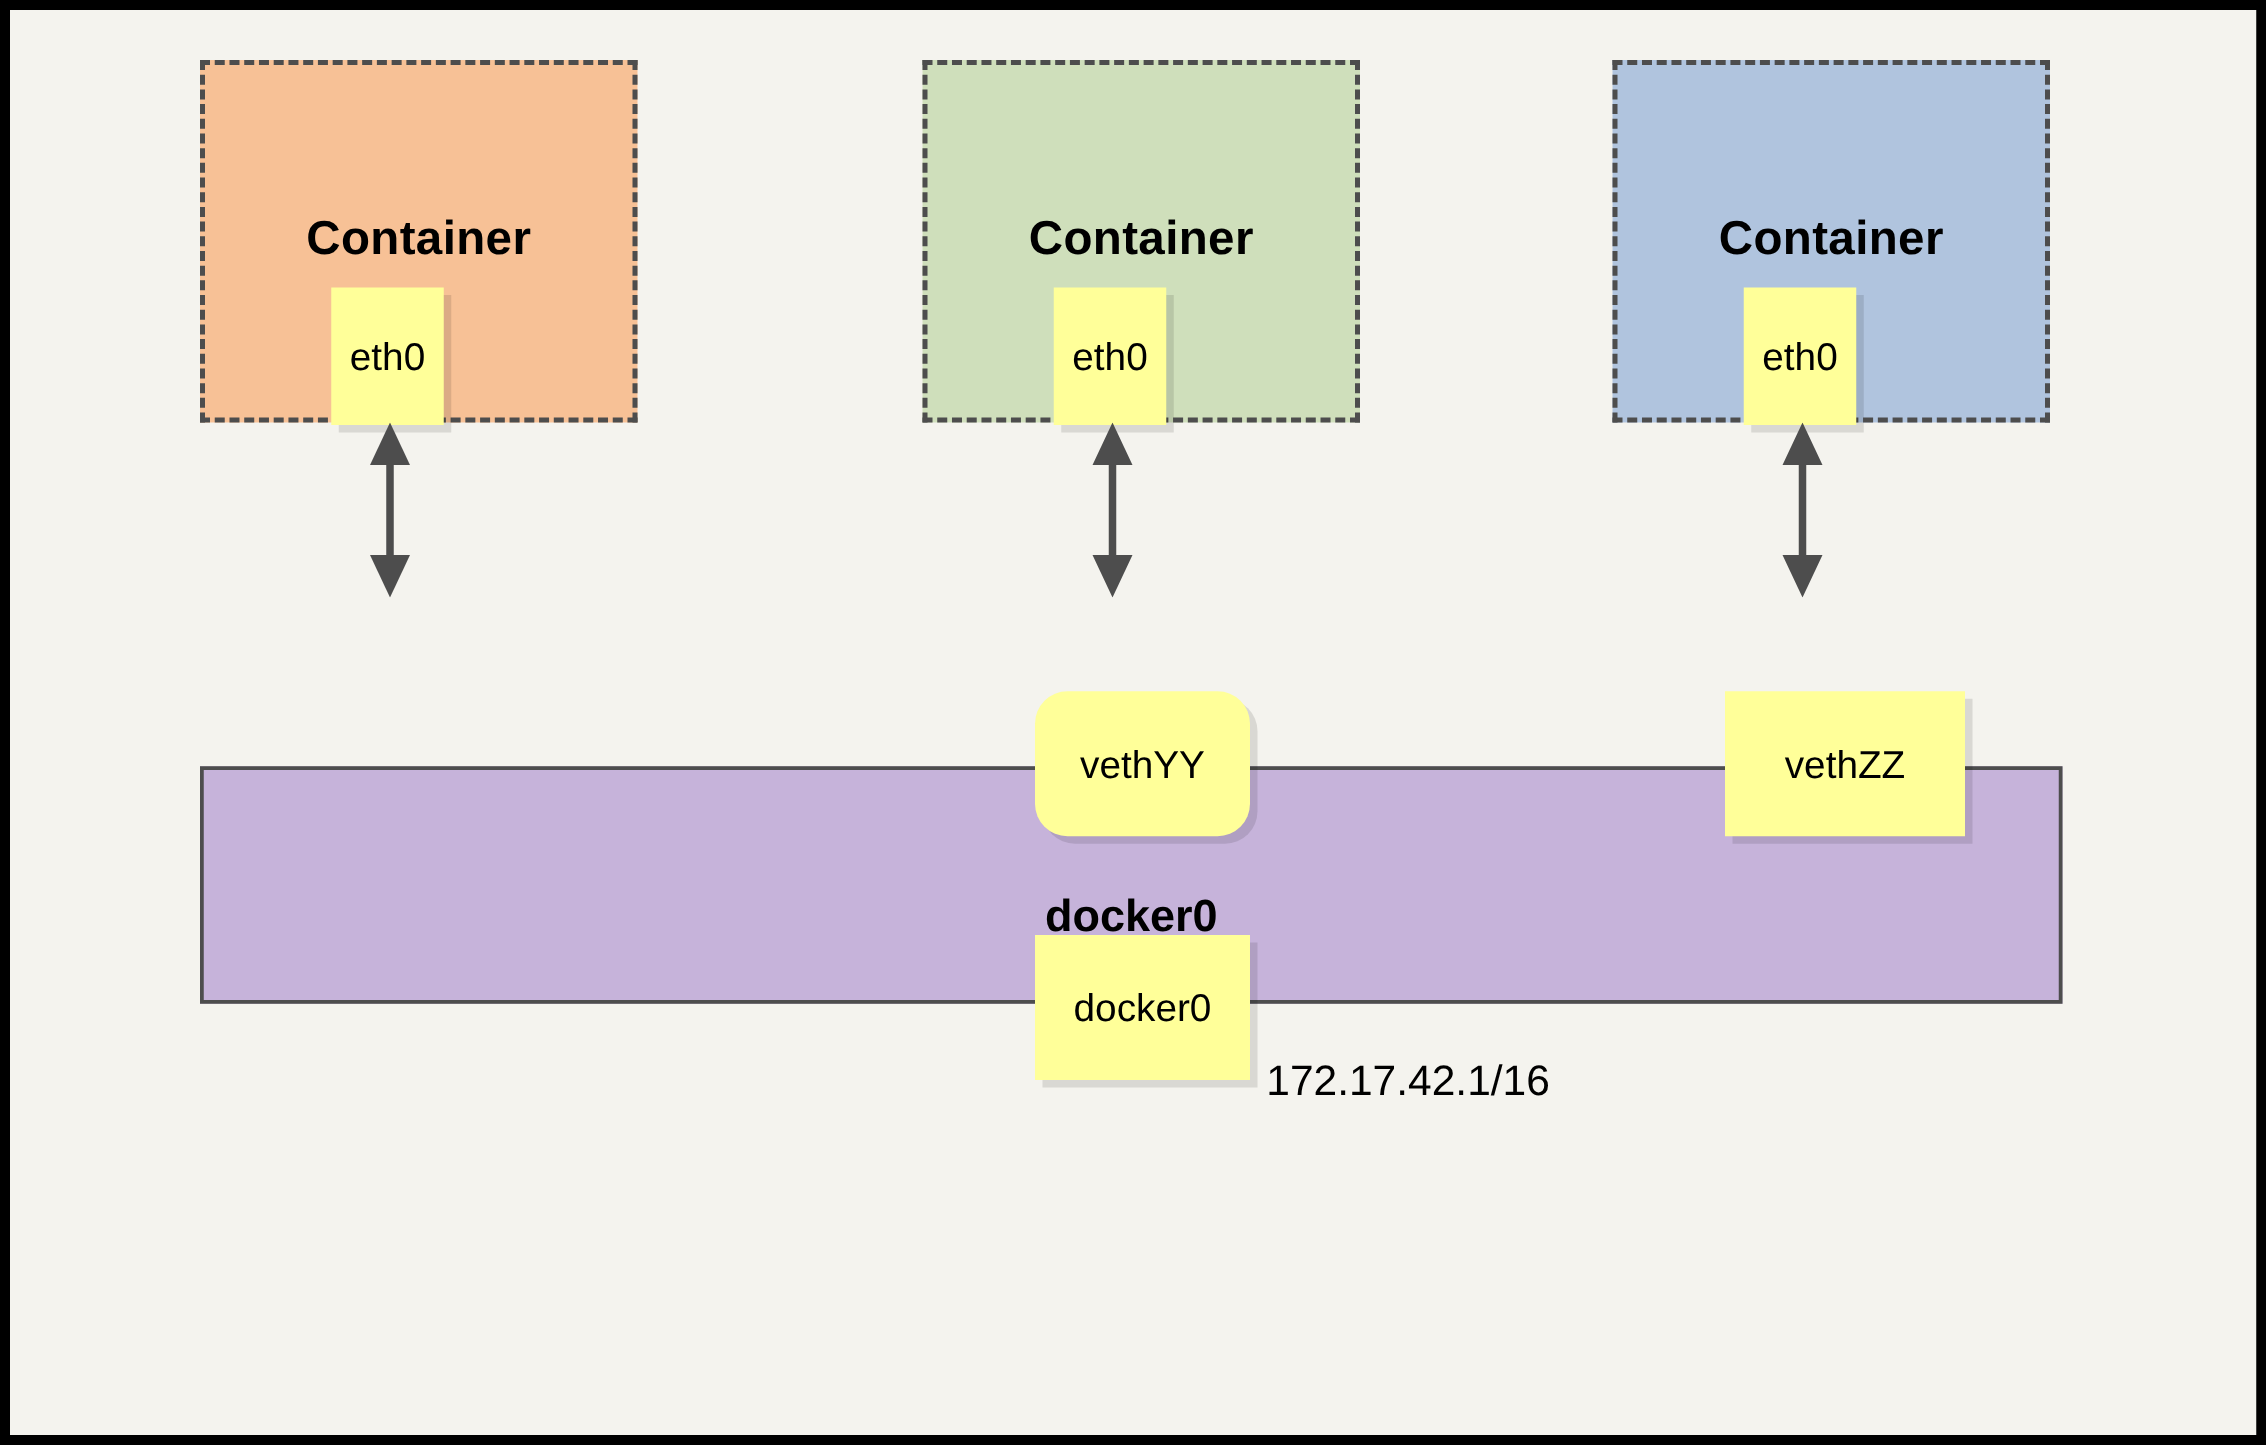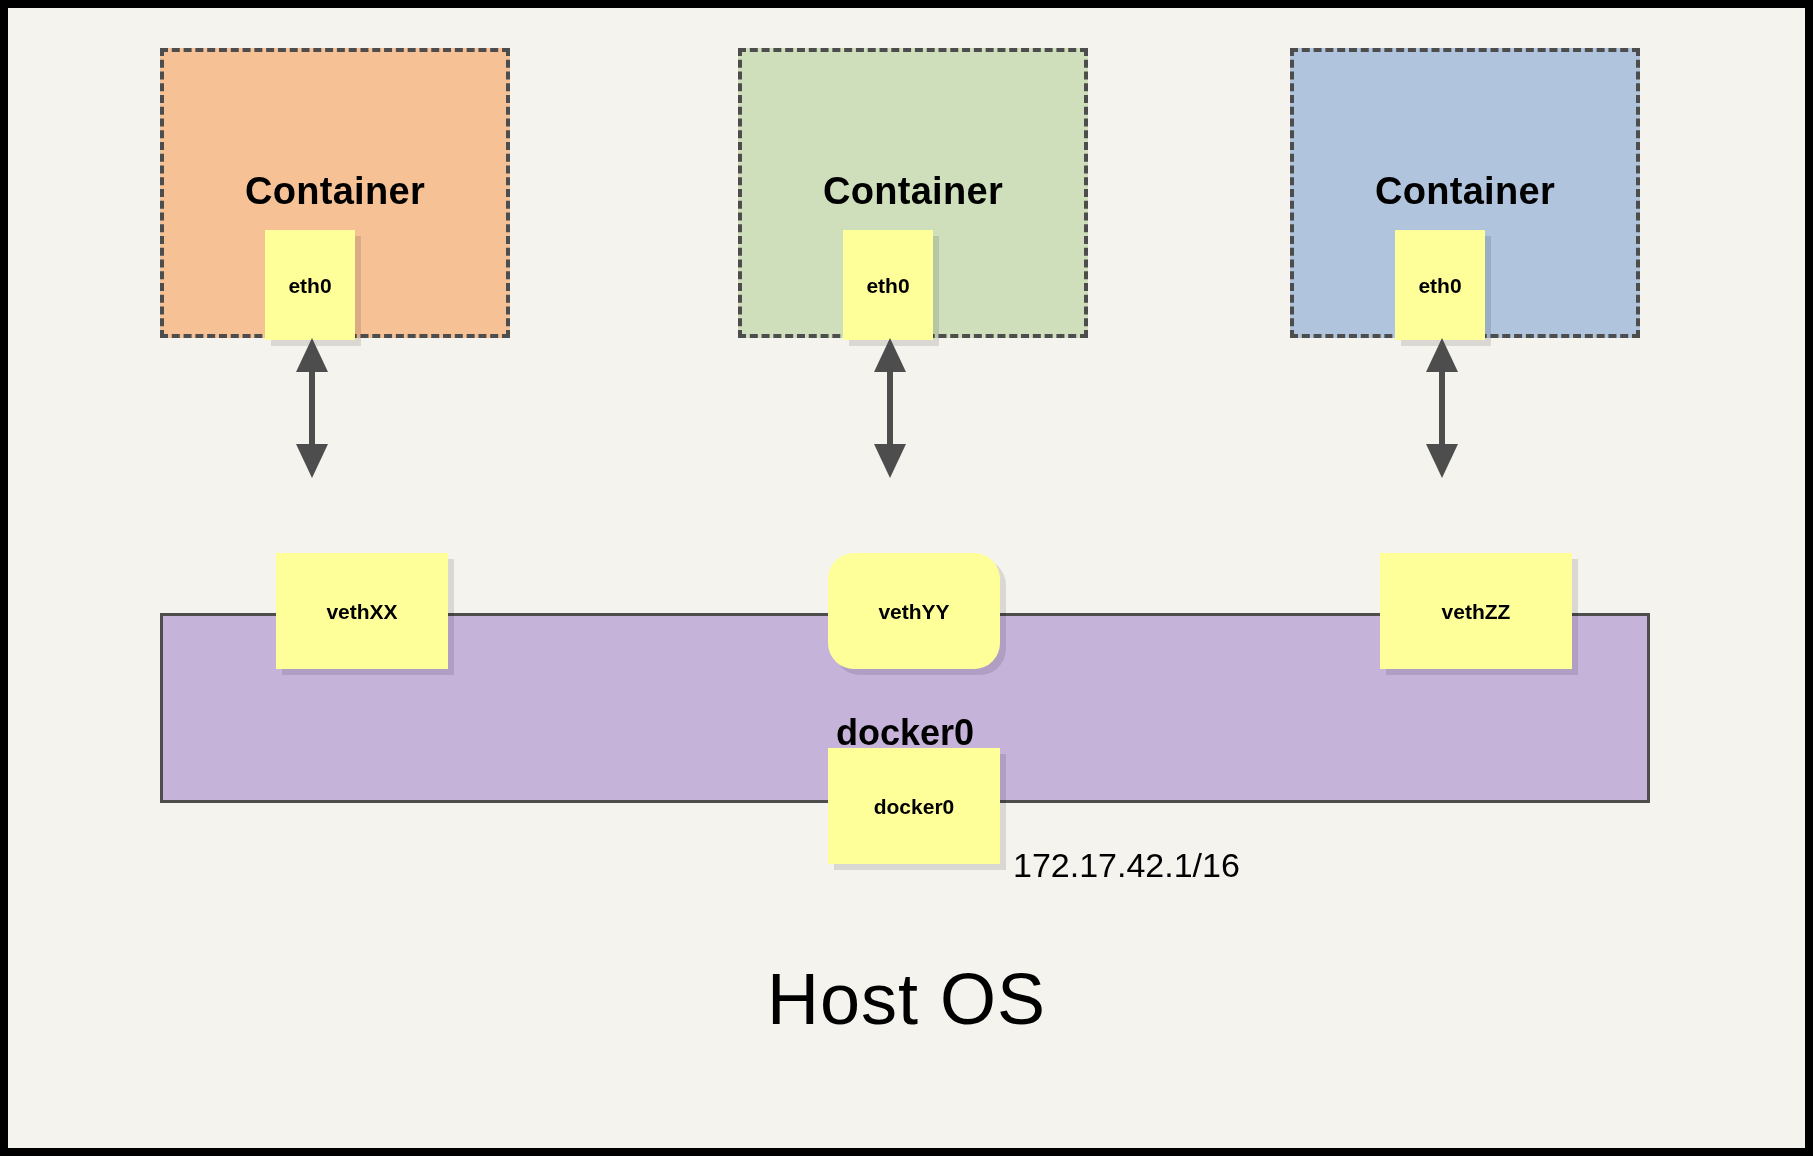--- a/index.html
+++ b/index.html
@@ -46,24 +46,23 @@
   .ynode {
     position: absolute;
     background: #ffff99;
     box-shadow: 6px 6px 0 0 rgba(0,0,0,0.11);
     display: flex;
     align-items: center;
     justify-content: center;
     box-sizing: border-box;
   }
   .ynode span {
-    font-size: 21px;
+    font-size: 31px;
     color: #000000;
     line-height: 1;
-    font-weight: bold;
   }
 
   
   #bridge {
     position: absolute;
     background: #c6b3da;
     border: 3px solid #4d4d4d;
     box-sizing: border-box;
   }
   #bridge-label {
@@ -140,32 +139,28 @@
     <svg class="arrow" style="left:1412px; top:330px; width:44px; height:140px;" viewBox="0 0 44 140">
       <line x1="22" y1="14" x2="22" y2="126" stroke="#4d4d4d" stroke-width="6"></line>
       <polygon points="22,0 6,34 38,34" fill="#4d4d4d"></polygon>
       <polygon points="22,140 6,106 38,106" fill="#4d4d4d"></polygon>
     </svg>
 
     <div id="bridge" style="left:152px; top:605px; width:1490px; height:190px;">
       <div id="bridge-label" style="top:96px;">docker0</div>
     </div>
 
-    <div class="ynode" style="left:268px; top:545px; width:172px; height:116px;">
-      <span>vethXX</span>
-    </div>
     <div class="ynode" style="left:820px; top:545px; width:172px; height:116px;border-radius:26px;">
       <span>vethYY</span>
     </div>
     <div class="ynode" style="left:1372px; top:545px; width:192px; height:116px;">
       <span>vethZZ</span>
     </div>
 
     <div class="ynode" style="left:820px; top:740px; width:172px; height:116px;">
       <span>docker0</span>
     </div>
 
     <div class="ip-text" style="left:1005px; top:838px;">172.17.42.1/16</div>
 
-    <div id="host-os" style="top:950px;">Host OS</div>
 
   </div>
 </div>
 
 </body></html>

